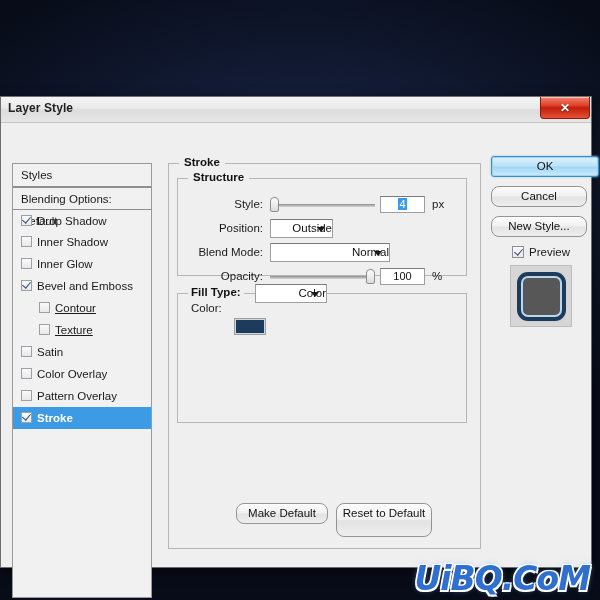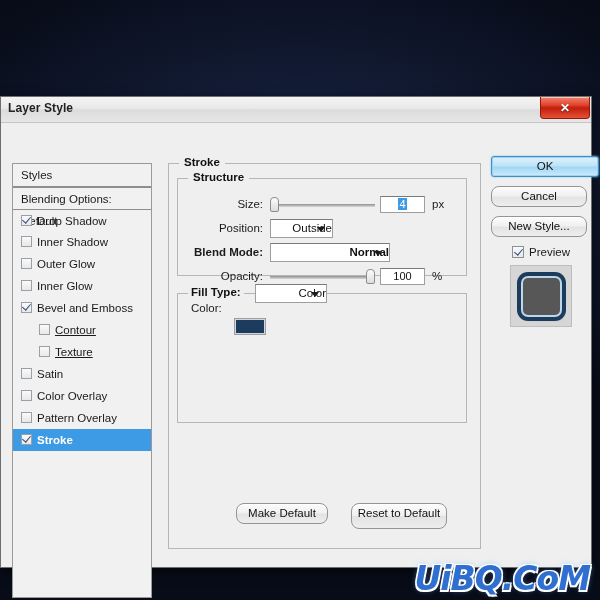--- a/index.html
+++ b/index.html
@@ -229,21 +229,21 @@
     border: 1px solid #949494;
     border-radius: 8px;
     font-size: 11.5px;
     color: #111;
     text-align: center;
     cursor: pointer;
     box-sizing: border-box;
     box-shadow: inset 0 1px 0 #fff;
   }
   #btn-make-default { position: absolute; left: 73px; top: 350px; width: 92px; height: 21px; line-height: 19px; }
-  #btn-reset-default { position: absolute; left: 188px; top: 350px; width: 96px; height: 26px; line-height: 19px; }
+  #btn-reset-default { position: absolute; left: 173px; top: 350px; width: 96px; height: 34px; line-height: 19px; }
 
   
   #right-panel { position: absolute; left: 490px; top: 33px; width: 100px; }
   #btn-ok {
     width: 108px; height: 21px; line-height: 19px;
     background: linear-gradient(to bottom, #dff1fc 0%, #bbe3f8 48%, #9ed6f4 52%, #cfeafc 100%);
     border: 1px solid #3d8fc4;
     border-radius: 3px;
     box-shadow: 0 0 0 1px #9fd4f0 inset, 0 0 2px #7fc0e8;
   }
@@ -328,23 +328,20 @@
         <div class="style-row sep-top">
           <span>Blending Options: Default</span>
         </div>
         <div class="style-row sep-top">
           <span class="cb on"></span><span>Drop Shadow</span>
         </div>
         <div class="style-row">
           <span class="cb"></span><span>Inner Shadow</span>
         </div>
         <div class="style-row">
-          <span class="cb"></span><span>Outer Glow</span>
-        </div>
-        <div class="style-row">
           <span class="cb"></span><span>Inner Glow</span>
         </div>
         <div class="style-row">
           <span class="cb on"></span><span>Bevel and Emboss</span>
         </div>
         <div class="style-row indent">
           <span class="cb"></span><span>Contour</span>
         </div>
         <div class="style-row indent">
           <span class="cb"></span><span>Texture</span>
@@ -367,41 +364,41 @@
 
         <div class="fieldset" id="fs-stroke">
           <div class="legend">Stroke</div>
         </div>
 
         <div class="fieldset" id="fs-structure">
           <div class="legend">Structure</div>
 
           <div class="row" style="left:0; top:17px; width:290px;">
             <div class="lbl-box" style="left:0;">
-                <span class="lbl">Size:</span>
+                <span class="lbl">Style:</span>
               </div>
             <div class="slider" style="left:92px; top:1px; width:105px;">
               <div class="track" style="width:105px;"></div>
               <div class="thumb" style="left:0px;"></div>
             </div>
             <div class="numfield selected" style="left:202px; top:0;"><span>4</span></div>
             <div class="unit" style="left:254px; top:2px;">px</div>
           </div>
 
           <div class="row" style="left:0; top:41px; width:290px;">
             <div class="lbl-box" style="left:0;">
                 <span class="lbl">Position:</span>
               </div>
             <div class="combo" style="left:92px; top:-1px; width:63px;">
               <span>Outside</span>
               <span class="arrow"></span>
             </div>
           </div>
 
-          <div class="row" style="left:0; top:65px; width:290px;font-weight:bold;">
+          <div class="row" style="left:0; top:65px; width:290px;">
             <div class="lbl-box" style="left:0;">
                 <span class="lbl">Blend Mode:</span>
               </div>
             <div class="combo" style="left:92px; top:-1px; width:120px;">
               <span>Normal</span>
               <span class="arrow"></span>
             </div>
           </div>
 
           <div class="row" style="left:0; top:89px; width:290px;">

